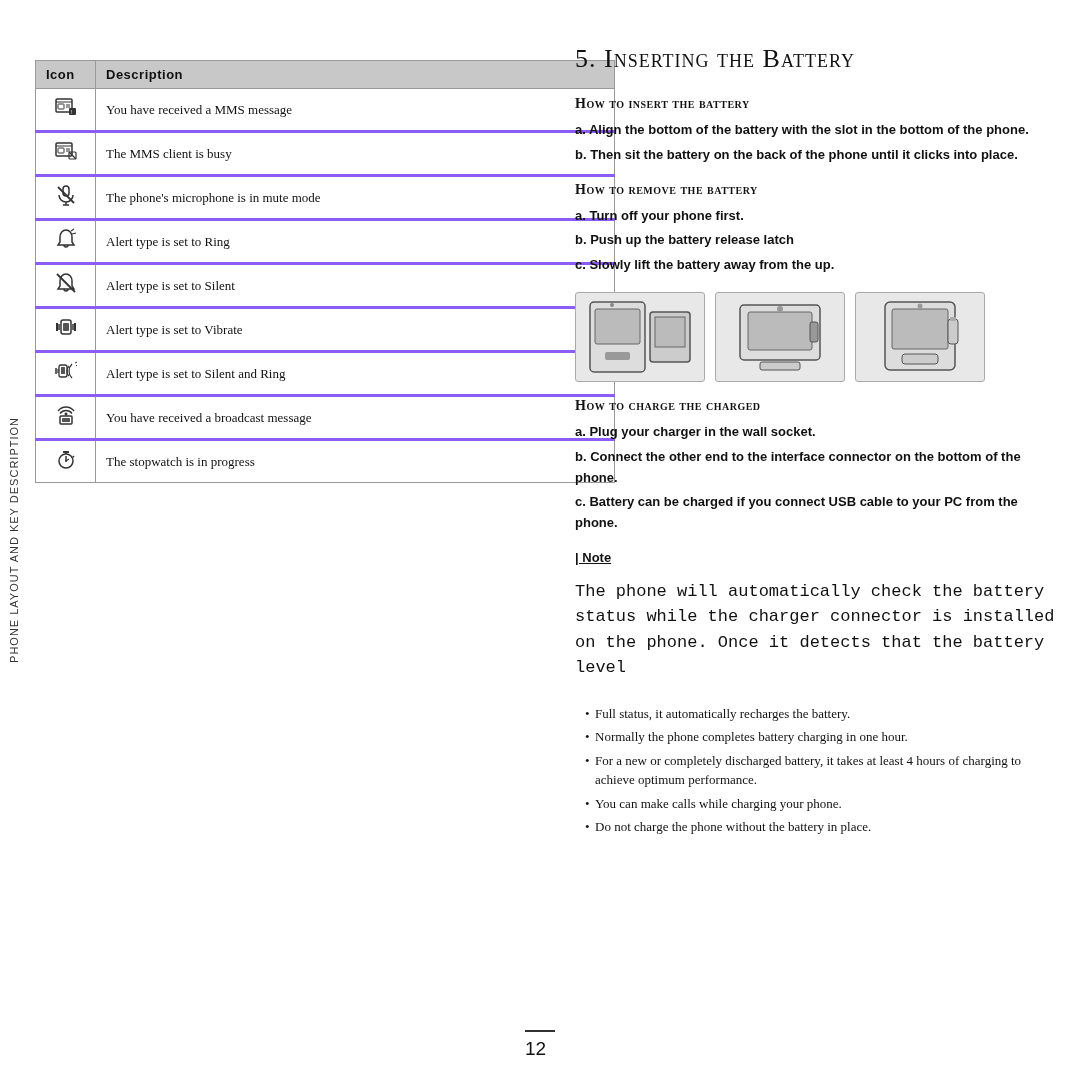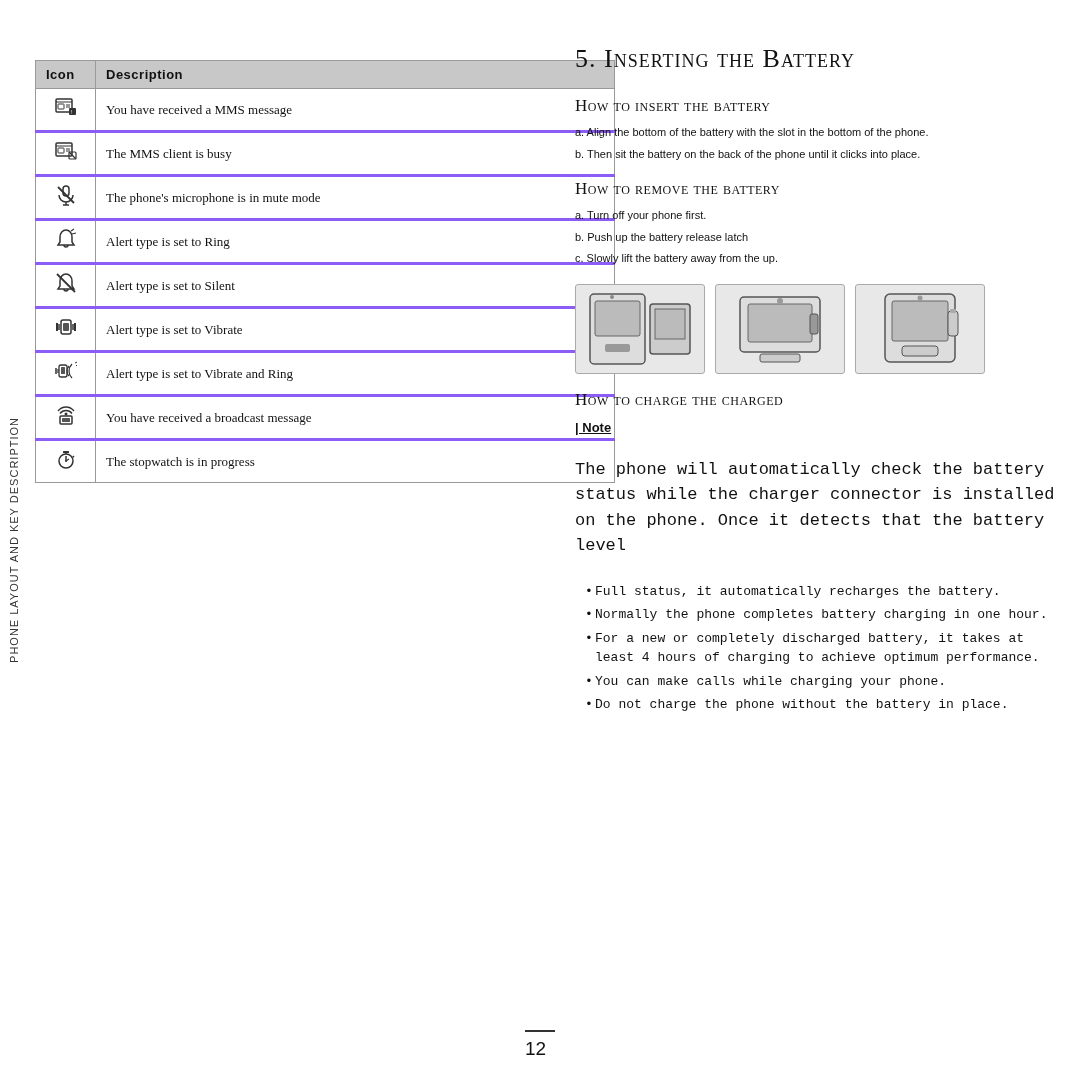--- a/index.html
+++ b/index.html
@@ -95,32 +95,33 @@
     .chapter-title {
       font-size: 26px;
       font-family: 'Times New Roman', Times, serif;
       margin-bottom: 22px;
       font-variant: small-caps;
       font-weight: normal;
       letter-spacing: 1px;
     }
 
     .section-title {
-      font-size: 17px;
+      font-size: 14px;
       font-variant: small-caps;
-      font-weight: normal;
+      font-weight: bold;
       margin-bottom: 8px;
       letter-spacing: 0.5px;
     }
 
     .section-content {
-      font-size: 11px;
+      font-size: 13px;
       line-height: 1.6;
       margin-bottom: 16px;
       font-family: Arial, sans-serif;
+      font-weight: bold;
     }
 
     .section-content p {
       margin-bottom: 4px;
     }
 
     
     .battery-images {
       display: flex;
       gap: 10px;
@@ -148,34 +149,34 @@
     }
 
     .note-section {
       margin-top: 10px;
     }
 
     .note-label {
       font-size: 13px;
       font-weight: bold;
       text-decoration: underline;
-      margin-bottom: 22px;
+      margin-bottom: 14px;
       font-family: Arial, sans-serif;
     }
 
     .note-text {
       font-size: 17px;
       font-family: Liberation Mono, monospace;
       line-height: 1.5;
       margin-bottom: 23px;
     }
 
     .bullet-list {
       font-size: 13px;
-      font-family: Liberation Mono, monospace;
+      font-family: Liberation Serif, serif;
       line-height: 1.5;
       padding-left: 10px;
     }
 
     .bullet-list li {
       list-style: none;
       margin-bottom: 4px;
       padding-left: 10px;
       position: relative;
     }
@@ -288,21 +289,21 @@
             <td><svg width="22" height="22" viewBox="0 0 22 22" fill="none" xmlns="http://www.w3.org/2000/svg">
     <rect x="4" y="5" width="8" height="12" rx="2" stroke="#333" stroke-width="1.3" fill="none"></rect>
     <line x1="1" y1="8" x2="1" y2="14" stroke="#333" stroke-width="1.5"></line>
     <line x1="3" y1="9" x2="3" y2="13" stroke="#333" stroke-width="1.2"></line>
     <rect x="6" y="7" width="4" height="7" rx="0.5" fill="#555"></rect>
     <path d="M14 6C12.5 7.5 12 9 12 11s0.5 3.5 2 5" stroke="#333" stroke-width="1.2" fill="none"></path>
     <path d="M17 4C14.5 6.5 14 8.5 14 11s0.5 4.5 3 7" stroke="#333" stroke-width="1.2" fill="none"></path>
     <line x1="20" y1="3" x2="22" y2="2" stroke="#333" stroke-width="1"></line>
     <line x1="21" y1="6" x2="22" y2="5" stroke="#333" stroke-width="1"></line>
   </svg></td>
-            <td>Alert type is set to Vibrate and Ring</td>
+            <td>Alert type is set to Silent and Ring</td>
           </tr>
           <tr>
             <td><svg width="22" height="22" viewBox="0 0 22 22" fill="none" xmlns="http://www.w3.org/2000/svg">
     <path d="M3 7C5 4.5 7.5 3 11 3s6 1.5 8 4" stroke="#333" stroke-width="1.3" fill="none"></path>
     <path d="M5 9.5C6.5 7.5 8.5 6.5 11 6.5s4.5 1 6 3" stroke="#333" stroke-width="1.3" fill="none"></path>
     <rect x="5" y="12" width="12" height="8" rx="1" stroke="#333" stroke-width="1.5" fill="none"></rect>
     <rect x="7" y="14" width="8" height="4" rx="0.5" fill="#555"></rect>
     <circle cx="11" cy="10" r="1.5" fill="#333"></circle>
   </svg></td>
             <td>You have received a broadcast message</td>
@@ -371,20 +372,25 @@
           <rect x="42" y="57" width="36" height="10" rx="3" fill="#ccc" stroke="#555" stroke-width="1"></rect>
           <circle cx="60" cy="9" r="2.5" fill="#999"></circle>
           <rect x="88" y="22" width="10" height="25" rx="3" fill="#ccc" stroke="#555" stroke-width="1"></rect>
           <rect x="90" y="20" width="6" height="4" rx="1" fill="#aaa"></rect>
         </svg>
       </div>
     </div>
 
     <div>
       <div class="section-title">How to charge the charged</div>
+      <div class="section-content">
+        <p>a.  Plug your charger in the wall socket.</p>
+        <p>b.  Connect the other end to the interface connector on the bottom of the phone.</p>
+        <p>c.  Battery can be charged if you connect USB cable to your PC from the phone.</p>
+      </div>
     </div>
 
     <div class="note-section">
       <div class="note-label">| Note</div>
       <p class="note-text">The phone will automatically check the battery status while the charger connector is installed on the phone. Once it detects that the battery level</p>
       <ul class="bullet-list" id="note-bullets">
 
       <li>Full status, it automatically recharges the battery.</li>
           <li>Normally the phone completes battery charging in one hour.</li>
           <li>For a new or completely discharged battery, it takes at least 4 hours of charging to achieve optimum performance.</li>

